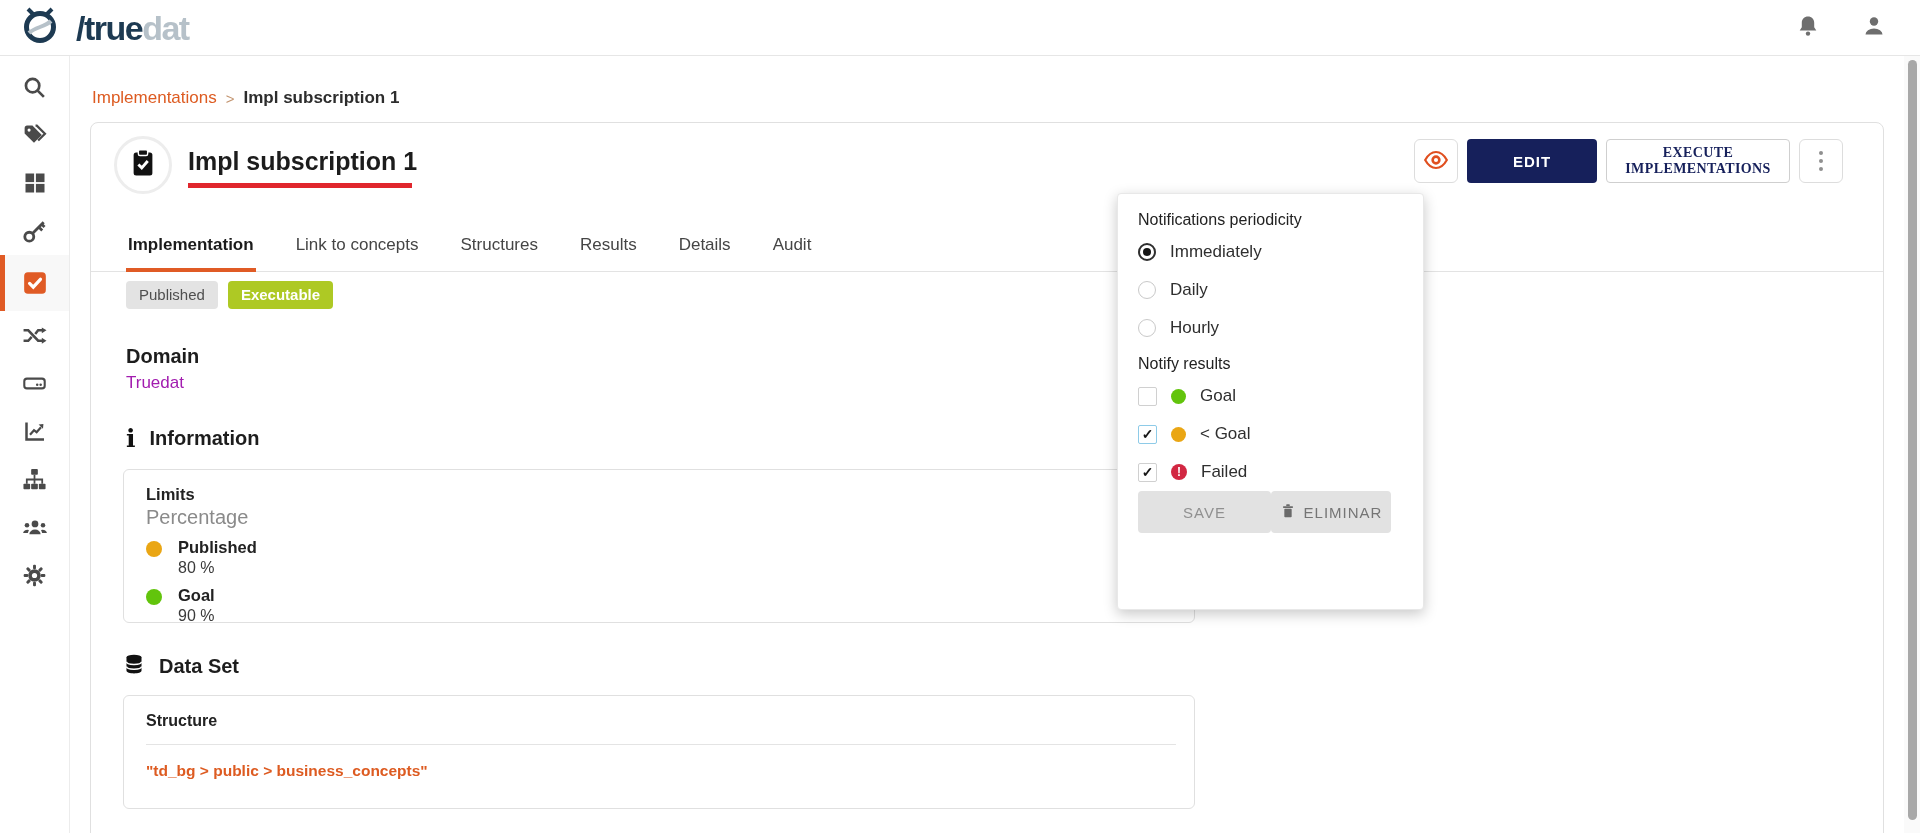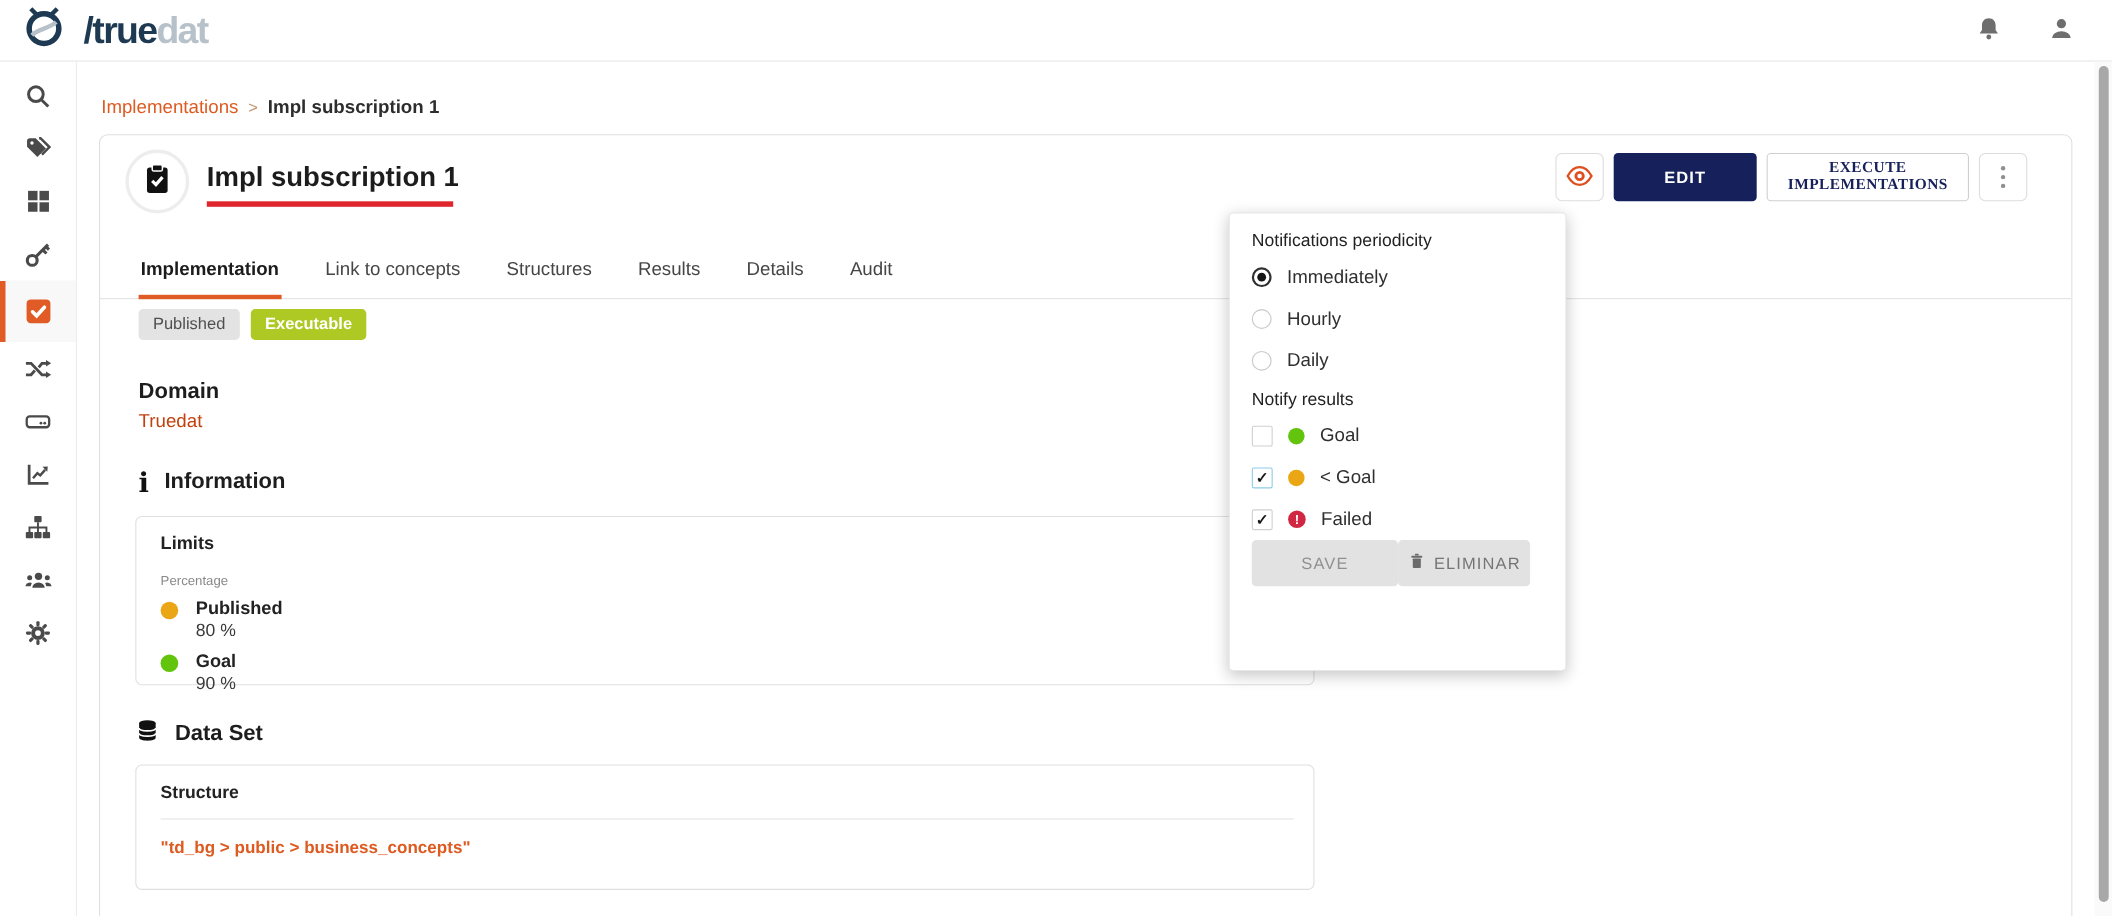--- a/index.html
+++ b/index.html
@@ -61,30 +61,30 @@
 
   
   .badges{position:absolute;left:35px;top:158px;display:flex;gap:10px}
   .badge{font-size:15px;padding:5px 13px;border-radius:4px;line-height:18px}
   .badge.gray{background:#e3e3e3;color:#4f4f4f}
   .badge.green{background:#aec924;color:#fff;font-weight:700}
 
   
   .domain{position:absolute;left:35px;top:222px}
   .domain-h{font-size:20px;font-weight:700;color:#1d1d1d}
-  .domain-v{font-size:17px;color:#c2410c;margin-top:5px}
+  .domain-v{font-size:17px;color:#a21caf;margin-top:5px}
 
   
   .section-h{display:flex;align-items:center;gap:14px;font-size:20px;font-weight:700;color:#1d1d1d}
   .info-head{position:absolute;left:35px;top:304px}
   .info-i{font-family:"DejaVu Serif",serif;font-weight:700;font-size:25px;color:#111;line-height:22px}
   .limits-box{position:absolute;left:32px;top:346px;width:1072px;height:154px;border:1px solid #e0e0e0;
     border-radius:6px;padding:15px 22px}
   .limits-title{font-size:16.5px;font-weight:700;color:#222}
-  .limits-sub{font-size:12px;color:#8a8a8a;margin-top:17px}
+  .limits-sub{font-size:20px;color:#8a8a8a;margin-top:2px}
   .limit-entry{display:flex;gap:16px;margin-top:9px}
   .dot{width:16px;height:16px;border-radius:50%;margin-top:3px;flex:0 0 auto}
   .limit-label{font-size:16.5px;font-weight:700;color:#222}
   .limit-value{font-size:16px;color:#3a3a3a;margin-top:2px}
 
   
   .dataset-head{position:absolute;left:32px;top:530px}
   .dataset-box{position:absolute;left:32px;top:572px;width:1072px;height:114px;border:1px solid #e0e0e0;
     border-radius:6px;padding:16px 22px}
   .ds-col{font-size:16px;font-weight:700;color:#222}
@@ -380,25 +380,25 @@
 
   <div class="popup">
     <div class="pop-h">Notifications periodicity</div>
 
     <div class="opt-row">
       <span class="radio on"></span>
       <span class="opt-label">Immediately</span>
     </div>
     <div class="opt-row">
       <span class="radio"></span>
+      <span class="opt-label">Daily</span>
+    </div>
+    <div class="opt-row">
+      <span class="radio"></span>
       <span class="opt-label">Hourly</span>
-    </div>
-    <div class="opt-row">
-      <span class="radio"></span>
-      <span class="opt-label">Daily</span>
     </div>
 
     <div class="pop-sub">Notify results</div>
 
     <div class="opt-row">
       <span class="cb"></span>
       <span class="mini-dot" style="background: rgb(98, 196, 12);"></span>
       <span class="opt-label">Goal</span>
     </div>
     <div class="opt-row">

